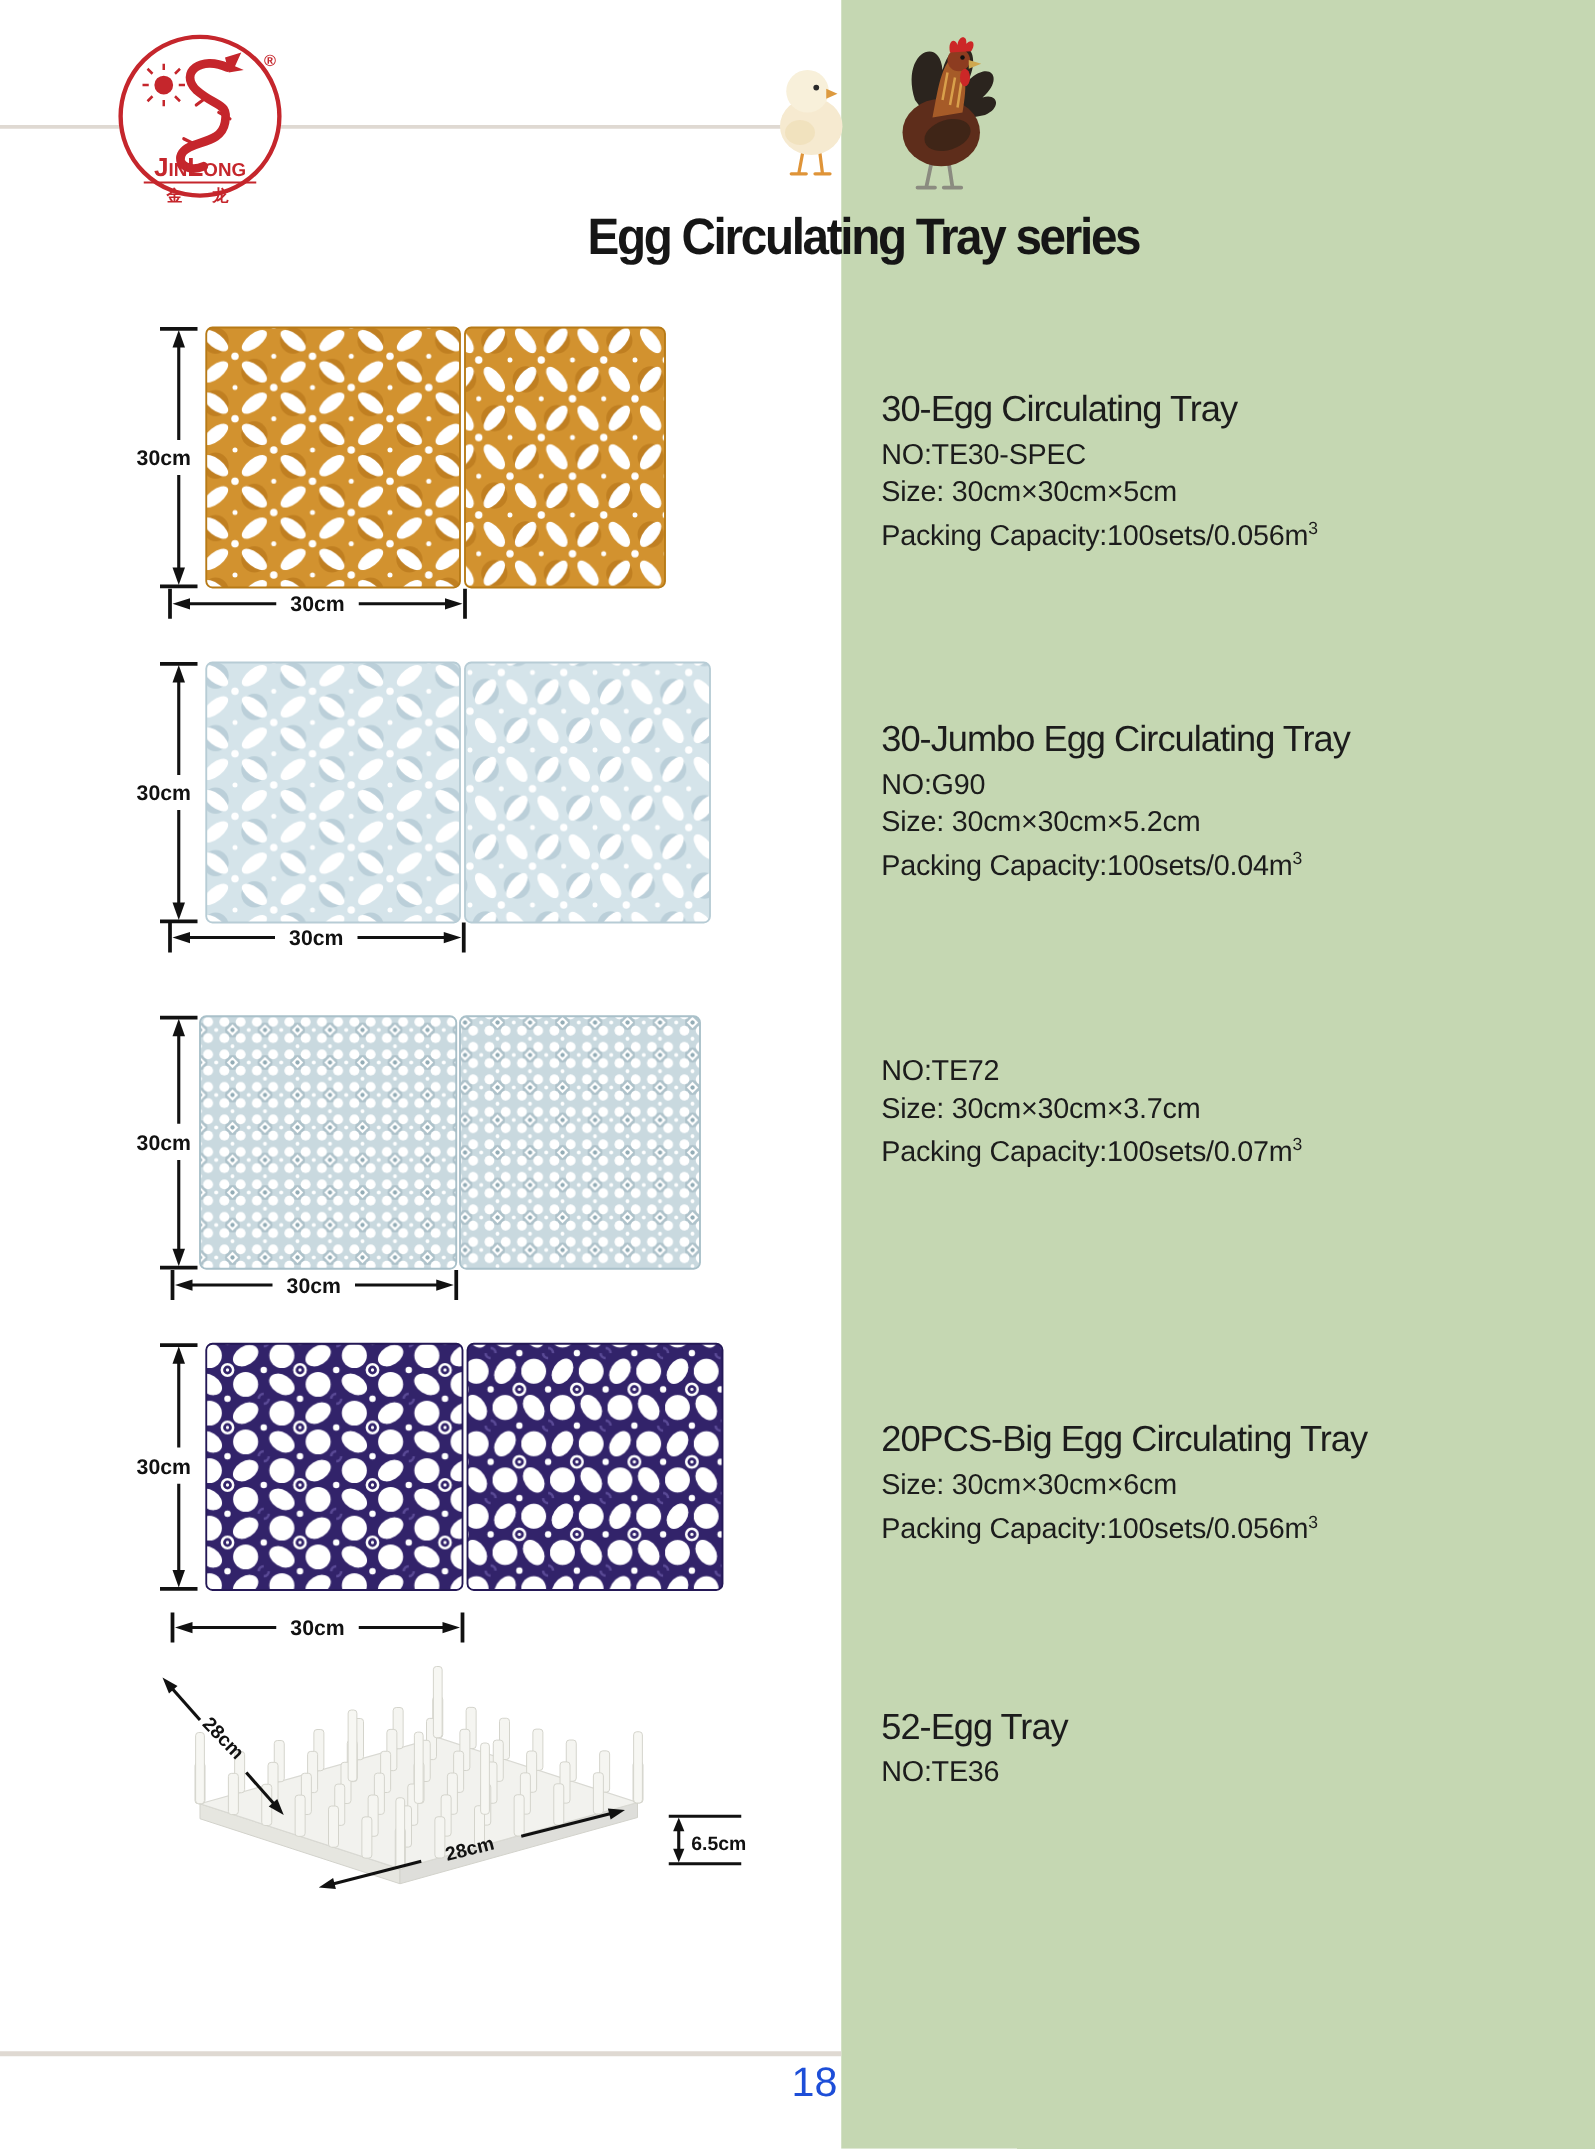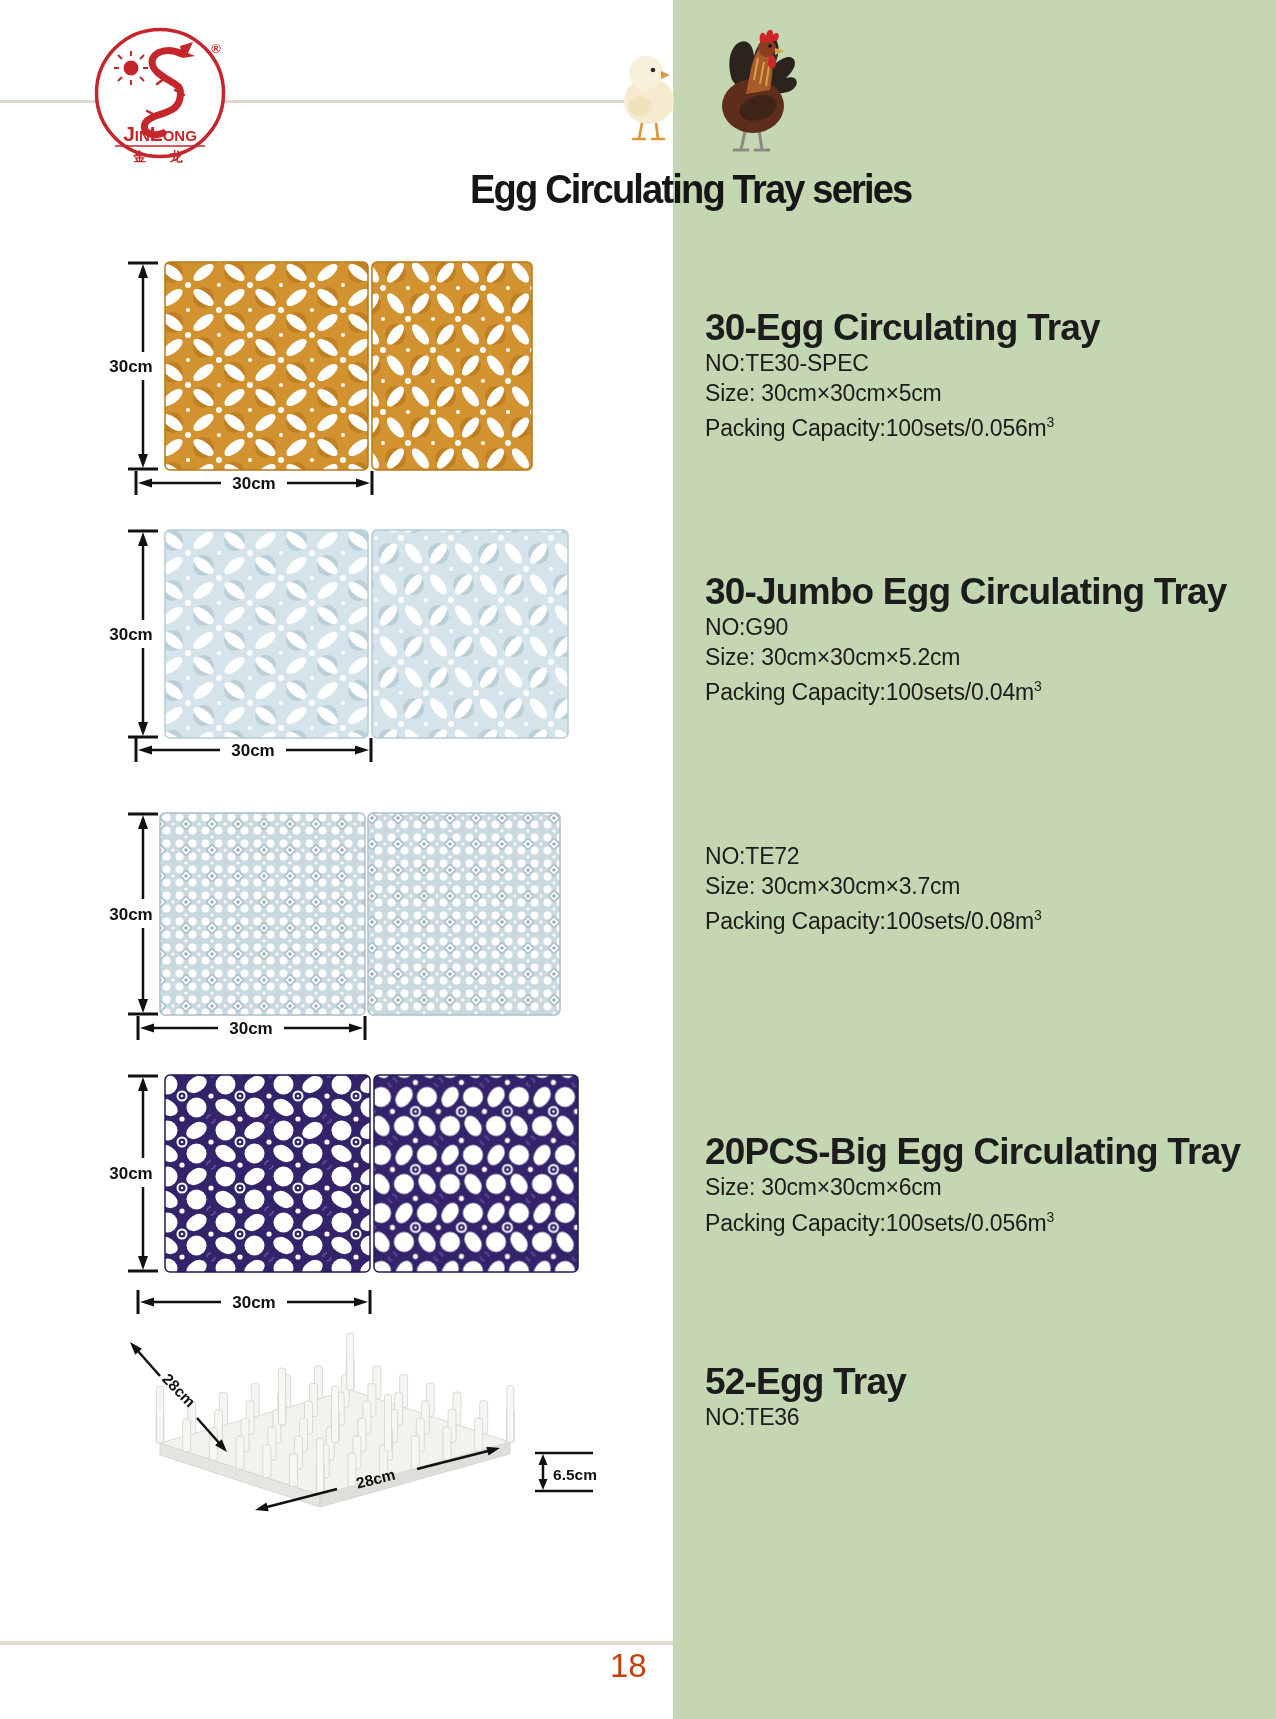--- a/index.html
+++ b/index.html
@@ -4,27 +4,27 @@
 <style>
   html,body{margin:0;padding:0}
   body{position:relative;width:1276px;height:1719px;background:#ffffff;
        font-family:"Liberation Sans",sans-serif;color:#1c1c1c;overflow:hidden}
   .green-panel{position:absolute;left:673px;top:0;width:603px;height:1719px;background:#c5d7b2}
   .rule{position:absolute;background:#dfd9d2}
   .rule-top{left:0;top:100px;width:673px;height:3px}
   .rule-bottom{left:0;top:1641px;width:673px;height:4px}
   .page-title{position:absolute;left:470px;top:139px;font-size:41px;font-weight:bold;
       letter-spacing:-2px;color:#161616;white-space:nowrap;transform:scaleX(.93);transform-origin:left top}
-  .page-number{position:absolute;left:610px;top:1647px;width:60px;text-align:left;
-      font-size:33px;color:#c2410c}
+  .page-number{position:absolute;left:610px;top:1647px;width:60px;text-align:right;
+      font-size:33px;color:#1d4ed8}
   .logo-svg{position:absolute;left:85px;top:20px}
   .fowl-svg{position:absolute;left:612px;top:18px}
   .fig{position:absolute}
   .info{position:absolute;left:705px;width:560px}
-  .info h2{margin:0 0 5px 0;font-size:37px;line-height:32px;font-weight:bold;letter-spacing:-0.8px}
+  .info h2{margin:0 0 5px 0;font-size:29px;line-height:32px;font-weight:normal;letter-spacing:-0.8px}
   .info .line{font-size:23px;line-height:29.5px;letter-spacing:-0.2px}
   .info sup{font-size:14px}
   text.dim{font:bold 17px "Liberation Sans",sans-serif;fill:#111}
   text.dim-sm{font:bold 15.5px "Liberation Sans",sans-serif;fill:#111}
   svg .dimln{stroke:#111;stroke-width:2.5;fill:none}
   svg .dimtk{stroke:#111;stroke-width:3;fill:none}
   svg .dimhd{fill:#111}
 </style>
 </head>
 <body>
@@ -254,21 +254,21 @@
     <line class="dimln" x1="57" y1="217" x2="123" y2="217"></line>
     <text class="dim" x="156" y="223" text-anchor="middle">30cm</text>
     <line class="dimln" x1="189" y1="217" x2="256" y2="217"></line>
     <polygon class="dimhd" points="268,217 254,212.5 254,221.5"></polygon>
       <path class="dimtk" d="M270 205 V229"></path>
   </g>
 </svg>
 <div class="info" style="top:842px">
   <div class="line">NO:TE72</div>
   <div class="line">Size: 30cm×30cm×3.7cm</div>
-  <div class="line"><span>Packing Capacity:100sets/0.08m</span><sup>3</sup></div>
+  <div class="line"><span>Packing Capacity:100sets/0.07m</span><sup>3</sup></div>
 </div>
 
 <svg class="fig" style="left:95px;top:1073px" width="495" height="245" viewBox="0 0 495 245">
   <g>
     <path class="dimtk" d="M33 3 H63"></path>
       <polygon class="dimhd" points="48,4 43,18 53,18"></polygon>
     <line class="dimln" x1="48" y1="16" x2="48" y2="85"></line>
     <text class="dim" x="36" y="106" text-anchor="middle">30cm</text>
     <line class="dimln" x1="48" y1="114" x2="48" y2="185"></line>
     <polygon class="dimhd" points="48,197 43,183 53,183"></polygon>

